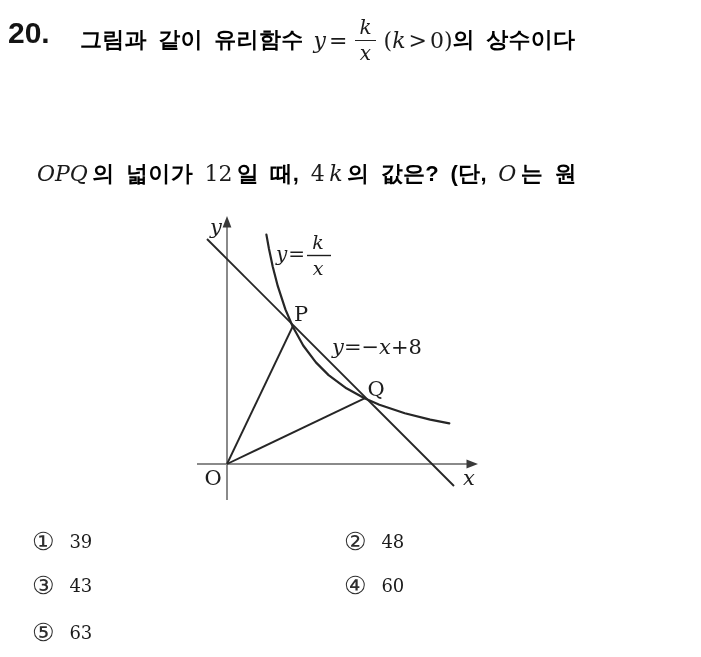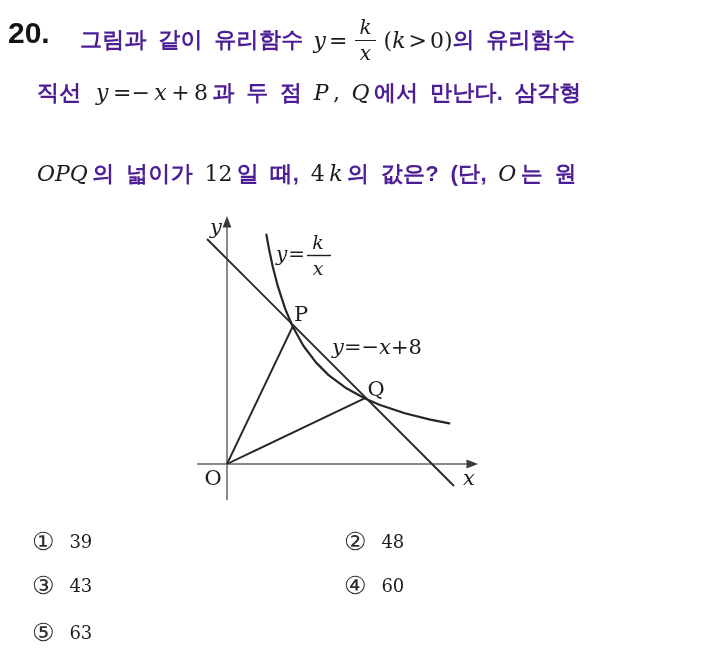--- a/index.html
+++ b/index.html
@@ -10,21 +10,21 @@
     overflow:hidden;
     font-family:"Liberation Sans",sans-serif;
     color:#1b1b1b;
   }
   .qnum{
     position:absolute;left:8px;top:16px;
     font-family:"Liberation Sans",sans-serif;
     font-weight:700;font-size:30px;color:#141414;
   }
   .sline{position:absolute;white-space:nowrap;}
-  .kor{font-family:"Liberation Sans",sans-serif;font-weight:700;font-size:22px;color:#4c1d95;word-spacing:5px;letter-spacing:0.3px;}
+  .kor{font-family:"Liberation Sans",sans-serif;font-weight:700;font-size:22px;color:#000000;word-spacing:5px;letter-spacing:0.3px;}
   .mi{font-family:"DejaVu Serif",serif;font-style:italic;font-size:22px;color:#1b1b1b;}
   .ms{font-family:"DejaVu Serif",serif;font-size:22px;color:#1b1b1b;}
   .eqsp{margin:0 3px;}
   .mlg{margin-left:10px;}
   .mmd{margin-left:7px;}
   .msm{margin-left:3px;}
   .line1{left:80px;top:12px;height:56px;display:flex;align-items:center;}
   .line2{left:37px;top:78px;}
   .line3{left:37px;top:117px;margin-top:42px;}
   .line4{left:37px;top:157px;}
@@ -67,36 +67,23 @@
     <span class="ms eqsp">=</span>
     <span class="ifrac">
       <span class="n">k</span>
       <span class="d">x</span>
     </span>
     <span class="ms msm">(</span>
     <span class="mi">k</span>
     <span class="ms eqsp">&gt;</span>
     <span class="ms">0</span>
     <span class="ms">)</span>
-    <span class="kor">의 유리함수</span>
+    <span class="kor">의 상수이다</span>
   </div>
 
-  <div class="sline line2">
-    <span class="kor">직선</span>
-    <span class="mi mlg">y</span>
-    <span class="ms">=−</span>
-    <span class="mi">x</span>
-    <span class="ms">+</span>
-    <span class="ms">8</span>
-    <span class="kor">과 두 점</span>
-    <span class="mi mmd">P</span>
-    <span class="ms">,</span>
-    <span class="mi mmd">Q</span>
-    <span class="kor">에서 만난다. 삼각형</span>
-  </div>
 
   <div class="sline line3">
     <span class="mi">OPQ</span>
     <span class="kor">의 넓이가</span>
     <span class="ms mmd">12</span>
     <span class="kor">일 때,</span>
     <span class="ms mmd">4</span>
     <span class="mi">k</span>
     <span class="kor">의 값은? (단,</span>
     <span class="mi mmd">O</span>

